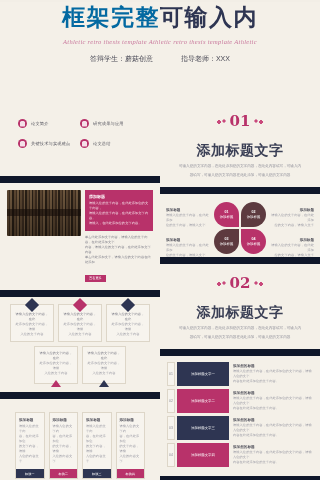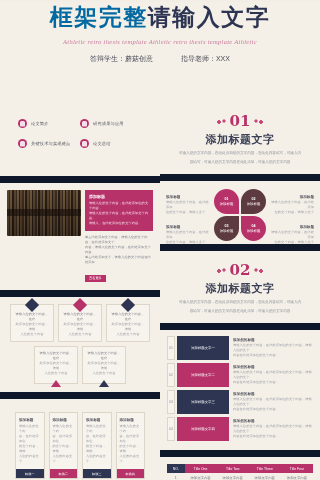--- a/index.html
+++ b/index.html
@@ -54,21 +54,21 @@
     color:#b8326a; line-height:16px; position:relative; display:inline-block;
   }
   .sec-num::before,.sec-num::after{
     content:""; position:absolute; top:6px; width:11px; height:5px;
     background:
       radial-gradient(circle at 2px 3px,#c9497c 1.7px,transparent 2.1px),
       radial-gradient(circle at 7px 2px,#c9497c 1.4px,transparent 1.8px);
   }
   .sec-num::before{ left:-13px; }
   .sec-num::after{ right:-13px; transform:scaleX(-1); }
-  .sec-title { font-size:11px; font-weight:bold; color:#3a3f55; margin-top:2px; letter-spacing:.5px; }
+  .sec-title { font-size:14px; font-weight:bold; color:#3a3f55; margin-top:12px; letter-spacing:.5px; }
   .sec-desc { font-size:3.6px; color:#8d8d98; line-height:6px; margin-top:3px; }
 
   
   .ln { font-size:3.2px; color:#9a9aa4; line-height:5px; letter-spacing:.1px; }
   .ln.d { color:#7d7d88; }
 
   
   .agenda { display:flex; flex-wrap:wrap; padding:12px 10px; }
   .ag-item { width:50%; display:flex; align-items:center; margin-bottom:11px; }
   .ag-badge {
@@ -170,21 +170,21 @@
   tbody td { font-size:3.4px; color:#6c6c77; text-align:center; padding:2.5px 1px; border-bottom:1px solid #e8e2d6; }
   tbody tr:nth-child(even) { background:#efebe3; }
 </style>
 </head>
 <body>
 
 <div class="page">
 
   <div class="hero">
     <div class="main-title">
-      <span class="t-pink">框架完整</span><span class="t-navy">请输入文字</span>
+      <span class="t-pink">框架完整</span><span class="t-navy">可输入内</span>
     </div>
     <div class="sub-en">Athletic retro thesis template Athletic retro thesis template Athletic</div>
     <div class="meta">
       <span>答辩学生：</span><span>蘑菇创意</span>
       <span class="gap"></span>
       <span>指导老师：</span><span>XXX</span>
     </div>
   </div>
 
   <div class="cols">

